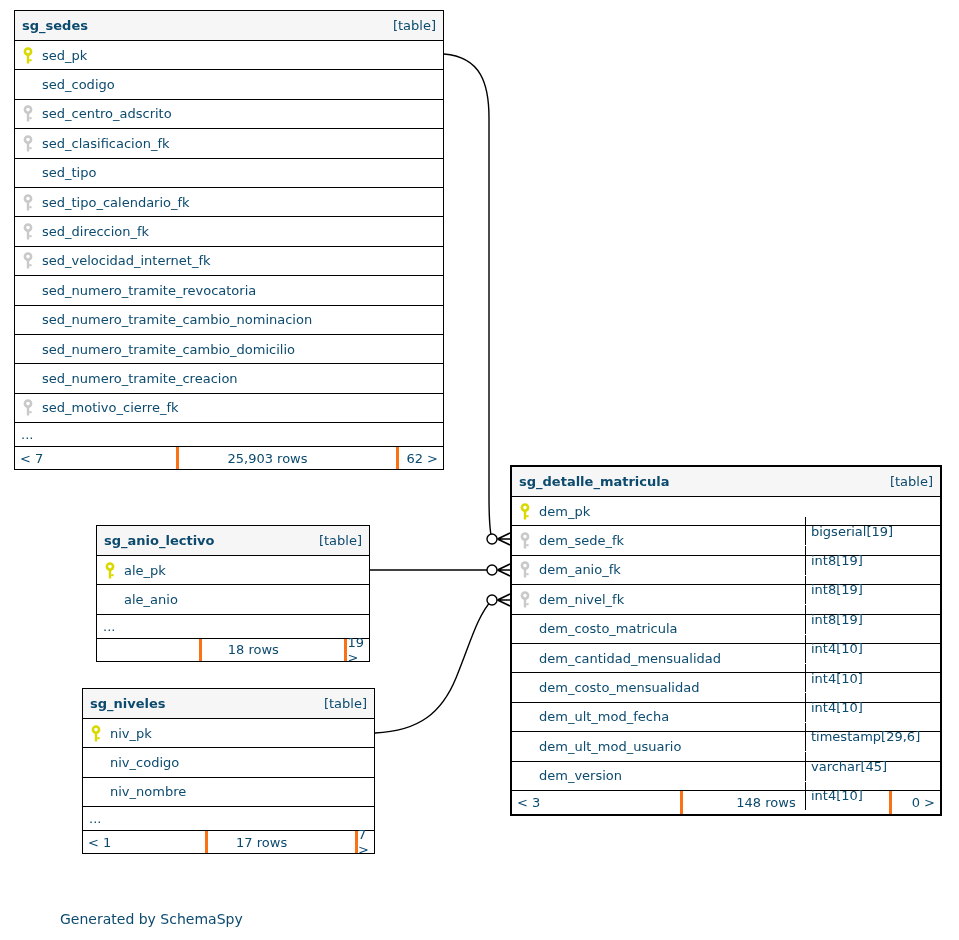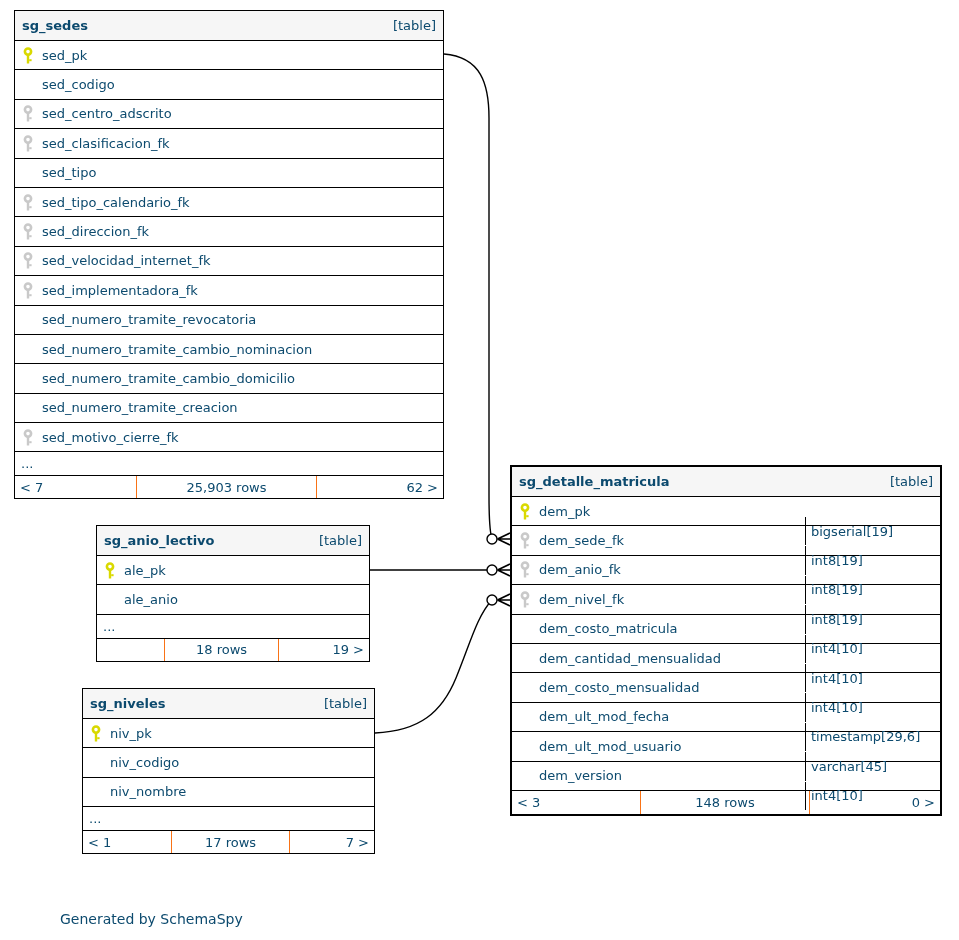--- a/index.html
+++ b/index.html
@@ -31,21 +31,21 @@
   .keyicon { width:12px; height:17px; display:block; }
   .pk { color:#d9d900; }
   .fk { color:#c9c9c9; }
   .ellipsisrow {
     height:24px; border-top:1px solid #000; display:flex;
     align-items:center; padding-left:6px;
   }
   .tfoot { height:23px; border-top:1px solid #000; display:flex; }
   .target .tfoot { height:24px; }
   .fcell { display:flex; align-items:center; height:100%; }
-  .fcell + .fcell { border-left:1px solid #f97316; }
+  .fcell + .fcell { border-left:3px solid #f97316;margin-left:40px; }
   .fl { justify-content:flex-start; padding-left:5px; }
   .fc { justify-content:center; }
   .fr { justify-content:flex-end; padding-right:5px; flex:1; }
   
   .t-sedes   { left:14px;  top:10px;  width:430px; }
   .t-anio    { left:96px;  top:525px; width:274px; }
   .t-niveles { left:82px;  top:688px; width:293px; }
   .t-detalle { left:510px; top:465px; width:432px; }
   .t-sedes   .fl { width:121px; } .t-sedes   .fc { width:180px; }
   .t-anio    .fl { width:67px;  } .t-anio    .fc { width:114px; }
@@ -142,28 +142,20 @@
     </div>
     <div class="trow">
       <span class="keyspot fk">
           <svg class="keyicon">
             <use href="#key-glyph"></use>
           </svg>
         </span>
       <span>sed_velocidad_internet_fk</span>
     </div>
     <div class="trow">
-      <span class="keyspot fk">
-          <svg class="keyicon">
-            <use href="#key-glyph"></use>
-          </svg>
-        </span>
-      <span>sed_implementadora_fk</span>
-    </div>
-    <div class="trow">
       <span class="keyspot"></span>
       <span>sed_numero_tramite_revocatoria</span>
     </div>
     <div class="trow">
       <span class="keyspot"></span>
       <span>sed_numero_tramite_cambio_nominacion</span>
     </div>
     <div class="trow">
       <span class="keyspot"></span>
       <span>sed_numero_tramite_cambio_domicilio</span>

